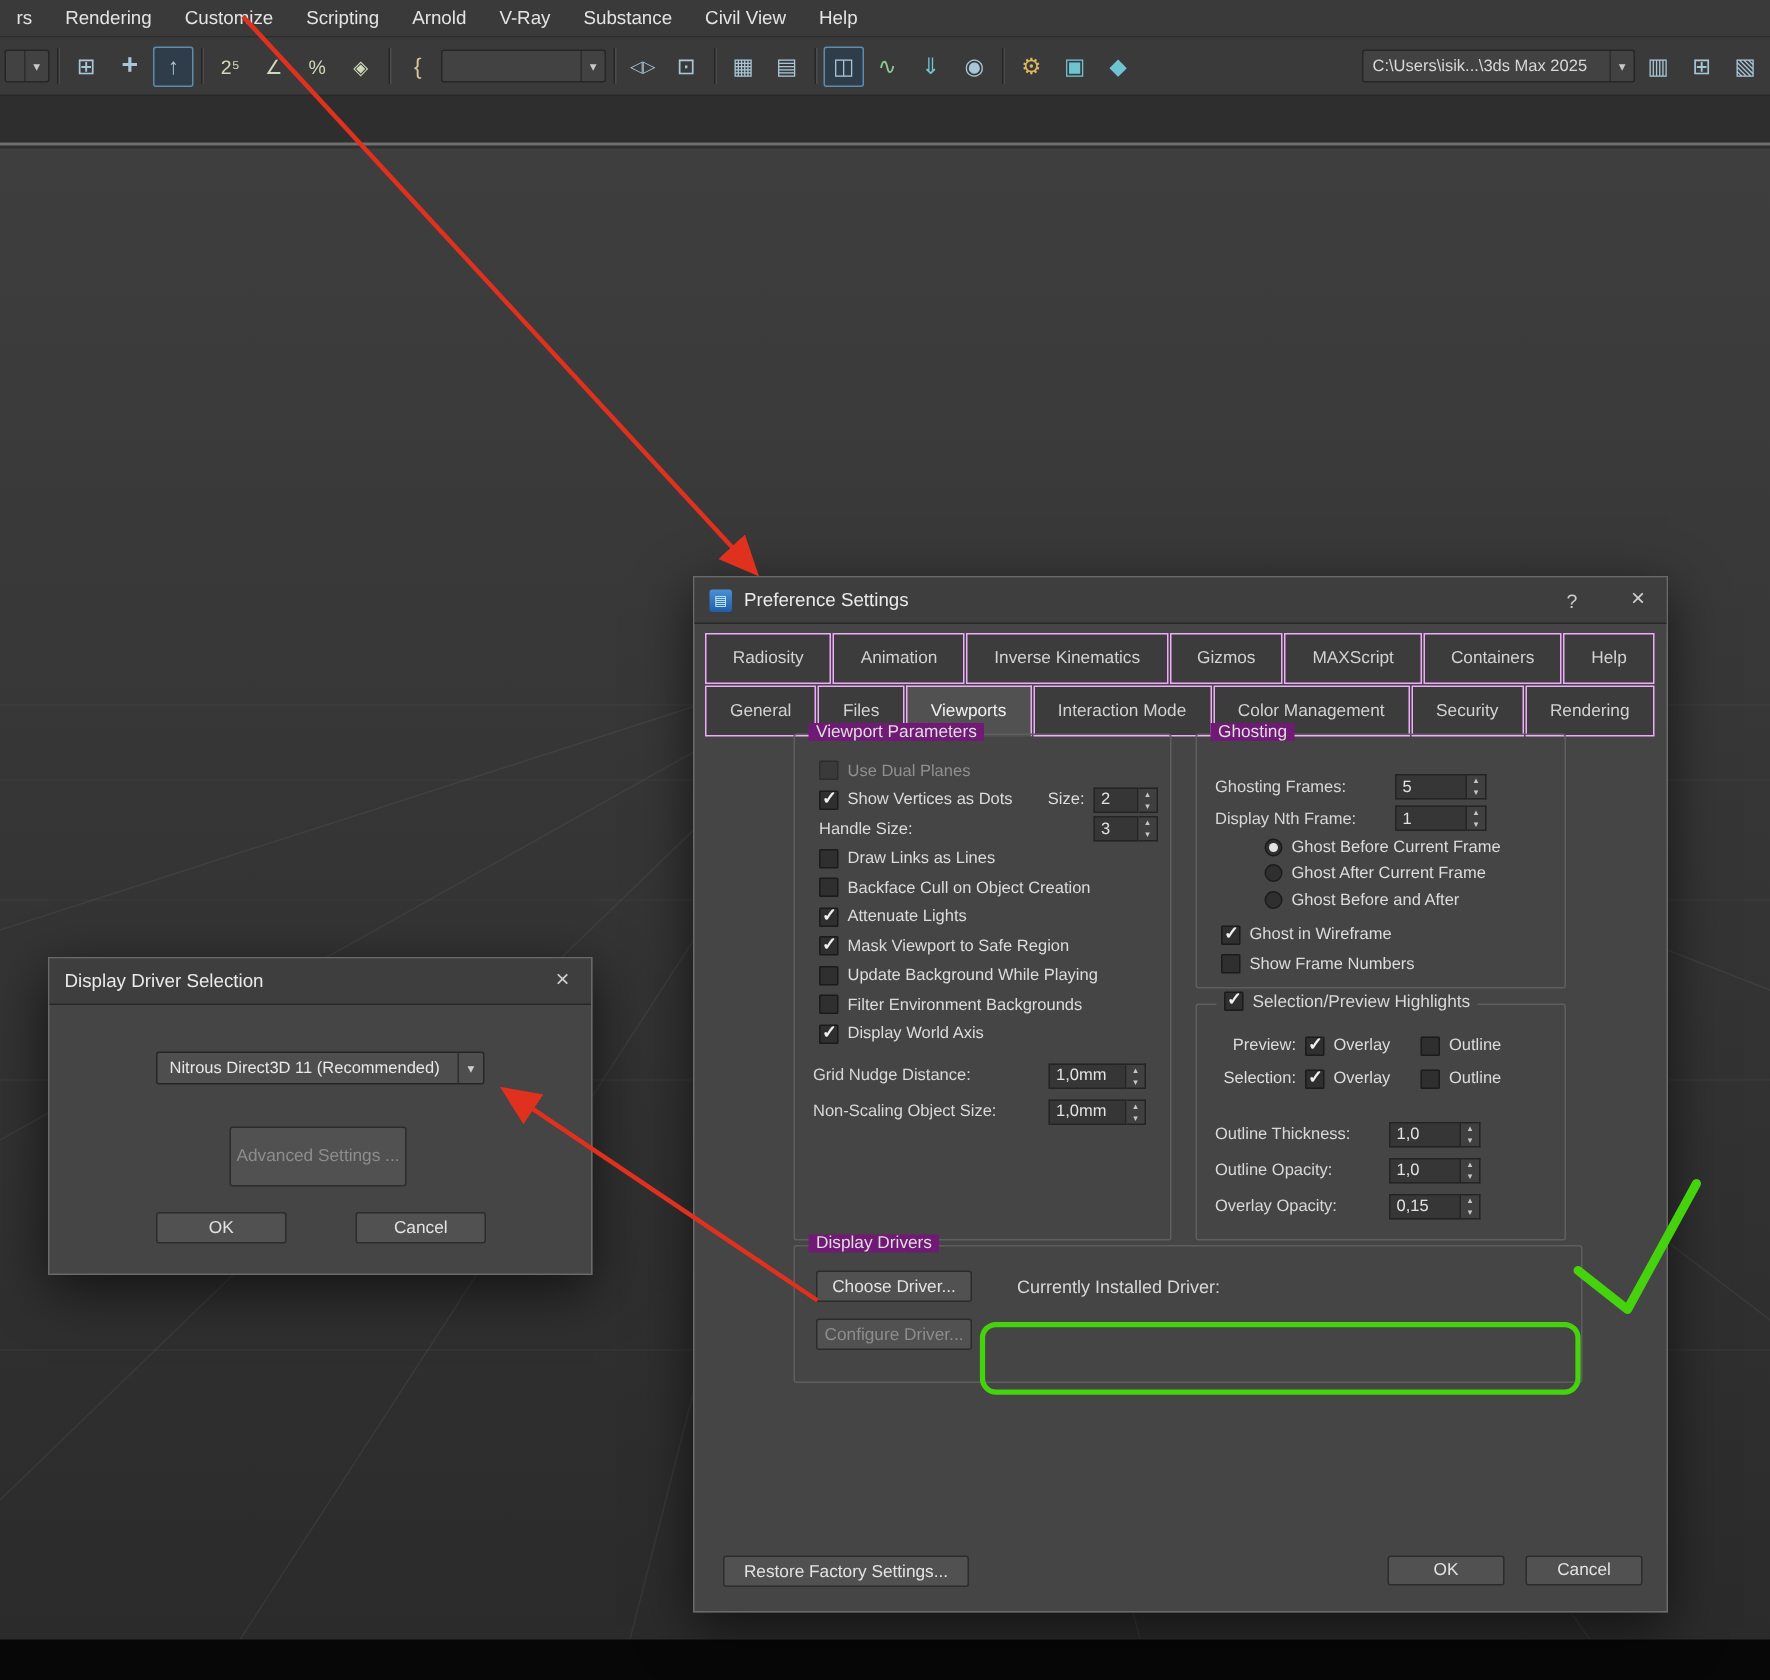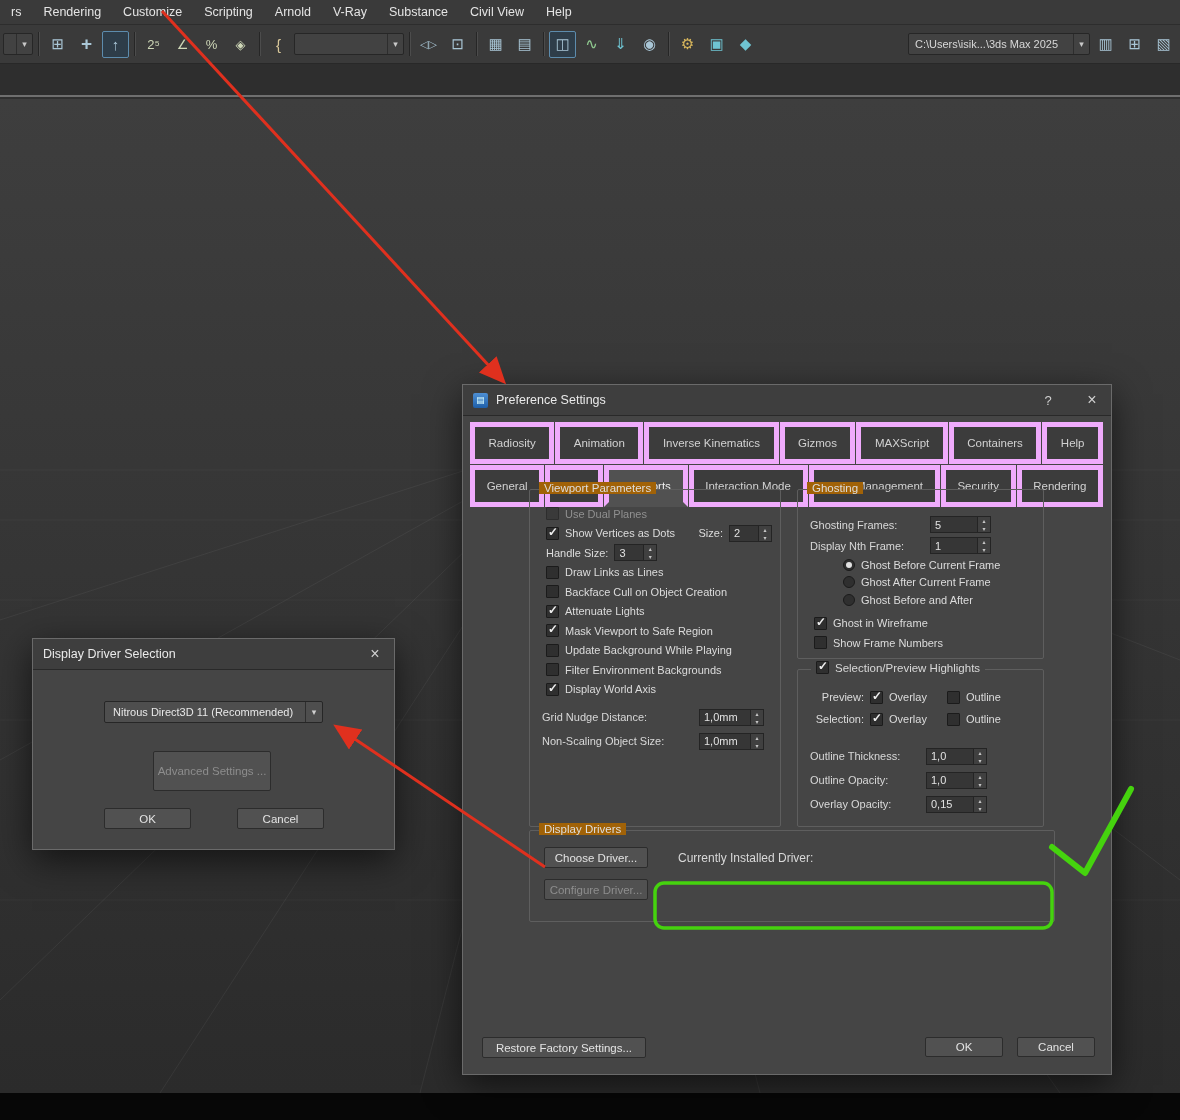--- a/index.html
+++ b/index.html
@@ -27,25 +27,25 @@
   .bottom-bar{position:absolute;left:0;right:0;bottom:0;height:27px;background:#070707;z-index:4}
   
   .dialog{position:absolute;background:#454545;border:1px solid #6a6a6a;box-shadow:0 10px 34px rgba(0,0,0,.6);z-index:10;font-size:11.5px;color:#d8d8d8}
   .titlebar{height:31px;background:#3e3e3e;border-bottom:1px solid #292929;display:flex;align-items:center;padding:0 10px;color:#eaeaea;font-size:12.5px;gap:8px}
   .titlebar .tb-btn{margin-left:18px;width:18px;text-align:center;color:#cfcfcf;font-size:13px;cursor:default}
   .titlebar .spacer{flex:1}
   .appicon{width:15px;height:15px;border-radius:2px;background:linear-gradient(#4d8fd4,#1f5fa8);display:flex;align-items:center;justify-content:center;color:#dff;font-size:9px;flex:none}
   
   .tabs{display:flex;padding:0 7px;margin-top:6px}
   .tabs.second{margin-top:1px}
-  .tab{flex:1 1 auto;height:21px;display:flex;align-items:center;justify-content:center;background:#3c3c3c;border:5px solid #f0abfc;color:#d2d2d2;font-size:11.5px;margin-right:1px;white-space:nowrap;padding:16px 7px}
+  .tab{flex:1 1 auto;height:21px;display:flex;align-items:center;justify-content:center;background:#3c3c3c;border:1px solid #f0abfc;color:#d2d2d2;font-size:11.5px;margin-right:1px;white-space:nowrap;padding:16px 7px}
   .tab.active{background:#515151;border-bottom-color:#515151;color:#f2f2f2}
   
   .groupbox{position:absolute;border:1px solid #5e5e5e;border-radius:2px}
-  .gb-label{position:absolute;top:-8px;left:9px;background:#a16207;padding:0 5px;font-size:11.5px;color:#dedede;white-space:nowrap}
+  .gb-label{position:absolute;top:-8px;left:9px;background:#701a75;padding:0 5px;font-size:11.5px;color:#dedede;white-space:nowrap}
   .gb-label-cb{position:absolute;top:-9px;left:13px;background:#454545;padding:0 5px;display:flex;align-items:center;gap:6px;white-space:nowrap}
   
   .row{display:flex;align-items:center;gap:6px;height:19.5px;padding-left:16px;font-size:11px;color:#dcdcdc}
   .vrow{display:flex;align-items:center;height:24px;padding-left:12px;font-size:11px}
   .lbl{white-space:nowrap}
   .dim{color:#909090}
   .cb{width:13px;height:13px;background:#2f2f2f;border:1px solid #1b1b1b;border-radius:1px;position:relative;flex:none}
   .cb.checked::after{content:"✓";position:absolute;left:1px;top:-3px;font-size:12px;font-weight:bold;color:#efefef}
   .cb.disabled{background:#3a3a3a;border-color:#2d2d2d}
   .radio{width:12px;height:12px;border-radius:50%;background:#2f2f2f;border:1px solid #1b1b1b;position:relative;flex:none}
@@ -205,21 +205,21 @@
       <span class="lbl">Show Vertices as Dots</span>
       <span class="lbl push">Size:</span>
       <span class="spin" style="margin-right:8px">
           <span class="val w30">2</span>
           <span class="arr">
             <i>▴</i>
             <i>▾</i>
           </span>
         </span>
     </div>
-    <div class="row" style="justify-content:flex-start;padding-right:8px">
+    <div class="row" style="justify-content:space-between;padding-right:8px">
       <span class="lbl">Handle Size:</span>
       <span class="spin">
           <span class="val w30">3</span>
           <span class="arr">
             <i>▴</i>
             <i>▾</i>
           </span>
         </span>
     </div>
     <div class="row">

